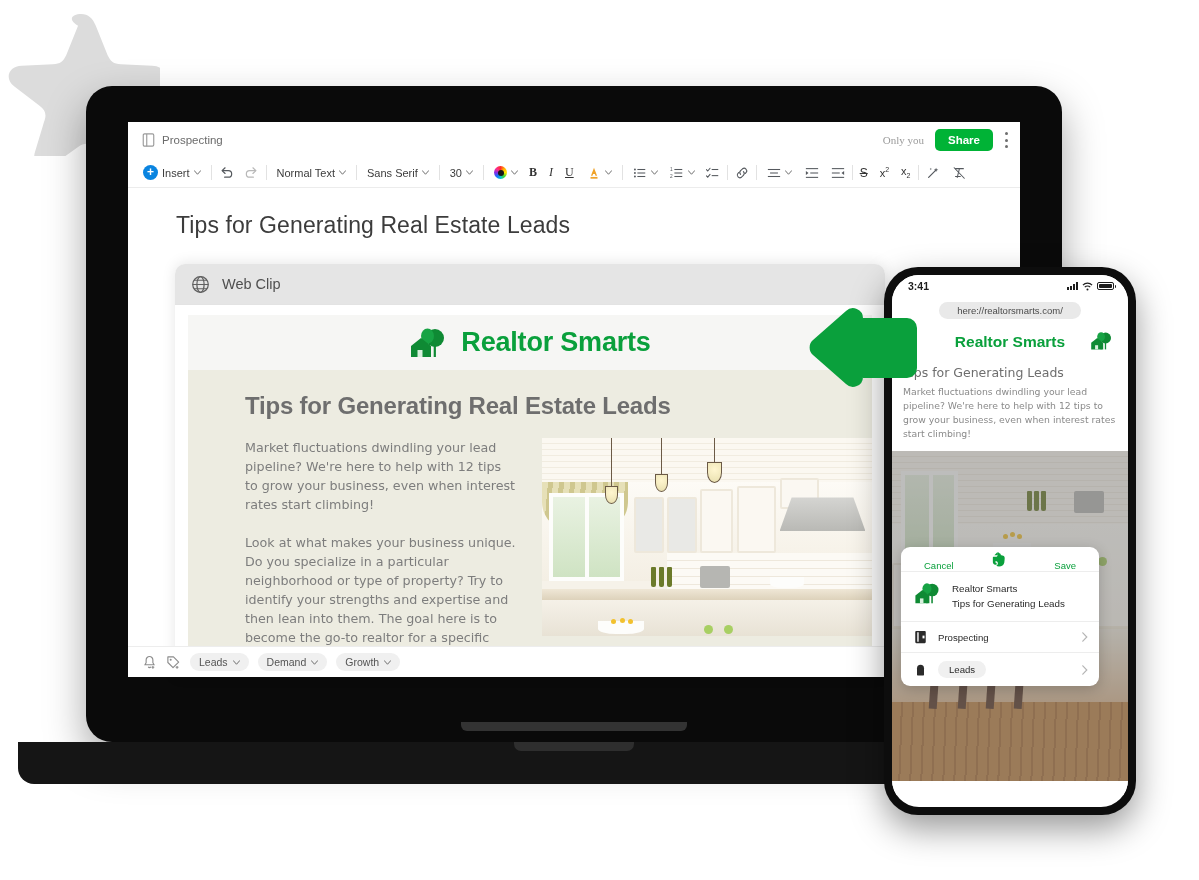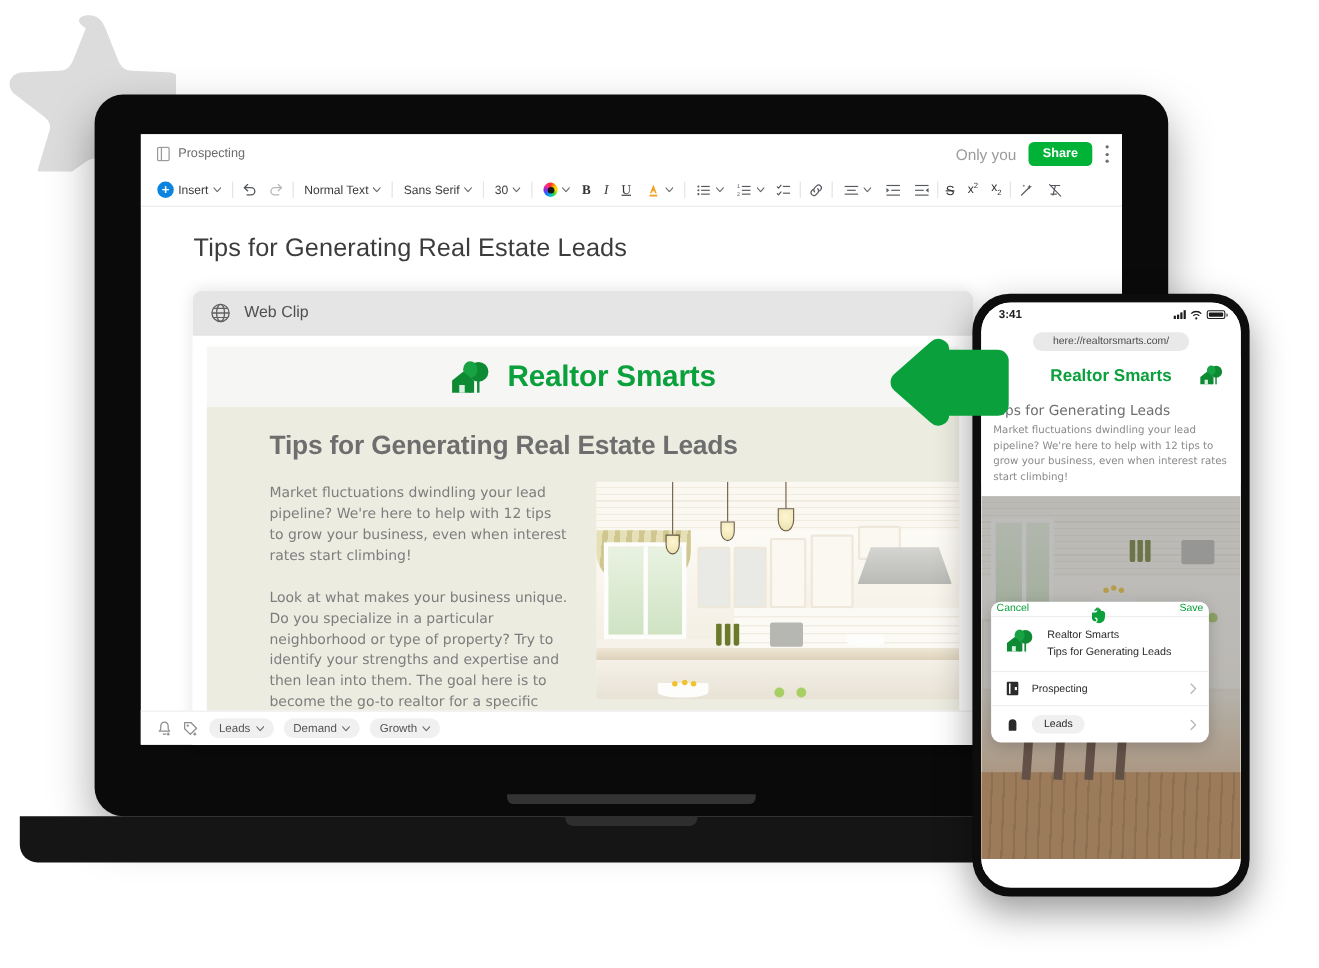--- a/index.html
+++ b/index.html
@@ -42,21 +42,21 @@
     background: #ffffff; overflow: hidden;
   }
   .doc-titlebar {
     height: 36px; display:flex; align-items:center; padding: 0 12px 0 14px;
     background:#fff;
   }
   .doc-title-left { display:flex; align-items:center; gap:7px; }
   .notebook-icon { width:13px; height:14px; color:#9a9a9a; display:block; }
   .doc-title-text { font-size: 11.5px; color:#6b6b6b; }
   .doc-title-right { margin-left:auto; display:flex; align-items:center; gap:11px; }
-  .only-you { font-size:14px; color:#9b9b9b; }
+  .only-you { font-size:11px; color:#9b9b9b;font-family:Liberation Serif, serif; }
   .share-btn {
     background:#00b336; color:#fff; font-size:11.5px; font-weight:bold;
     border:none; border-radius:5px; padding:5px 13px; cursor:pointer;
     font-family:"Liberation Sans", sans-serif;
   }
   .kebab { width:4px; height:16px; display:flex; flex-direction:column;
            justify-content:space-between; align-items:center; }
   .kebab span { width:3px; height:3px; border-radius:50%; background:#6e6e6e; display:block; }
 
   .doc-toolbar {
@@ -200,21 +200,21 @@
   .ph-body { padding: 4px 11px 0 11px; background:#fff; }
   .ph-h { font-size:12.5px; color:#6e6e6e; margin-bottom:5px; font-family:"DejaVu Sans", sans-serif;}
   .ph-p { font-size:9.3px; line-height:14px; color:#8a8a8a; font-family:"DejaVu Sans", sans-serif;}
   .ph-img { margin-top:10px; height:330px; position:relative; overflow:hidden; }
   .ph-dim { position:absolute; inset:0; background:rgba(110,110,110,.45); z-index:4; }
 
   .sheet {
     position:absolute; left:9px; top:224px; width:198px; border-radius:9px;
     background:#fff; overflow:hidden; z-index:6; box-shadow:0 3px 14px rgba(0,0,0,.2);
   }
-  .sheet-top { height:14px; display:flex; align-items:flex-start; padding:0 5px;
+  .sheet-top { height:25px; display:flex; align-items:flex-end; padding:0 23px;
                border-bottom:1px solid #ededed; position:relative; }
   .sheet-cancel, .sheet-save { font-size:9.5px; color:#0aa03c; cursor:pointer; }
   .sheet-save { margin-left:auto; }
   .sheet-eleph { position:absolute; left:50%; top:4px; transform:translateX(-50%);
                  width:15px; height:16px; }
   .sheet-note { display:flex; gap:10px; padding:9px 11px 10px 13px; border-bottom:1px solid #ededed; }
   .sheet-note-logo { width:28px; height:23px; flex:none; margin-top:1px;}
   .sheet-nt1 { font-size:9.8px; color:#2a2a2a; line-height:15px; }
   .sheet-nt2 { font-size:9.8px; color:#2a2a2a; line-height:15px; }
   .sheet-row { display:flex; align-items:center; gap:11px; padding:8px 11px 8px 13px;

